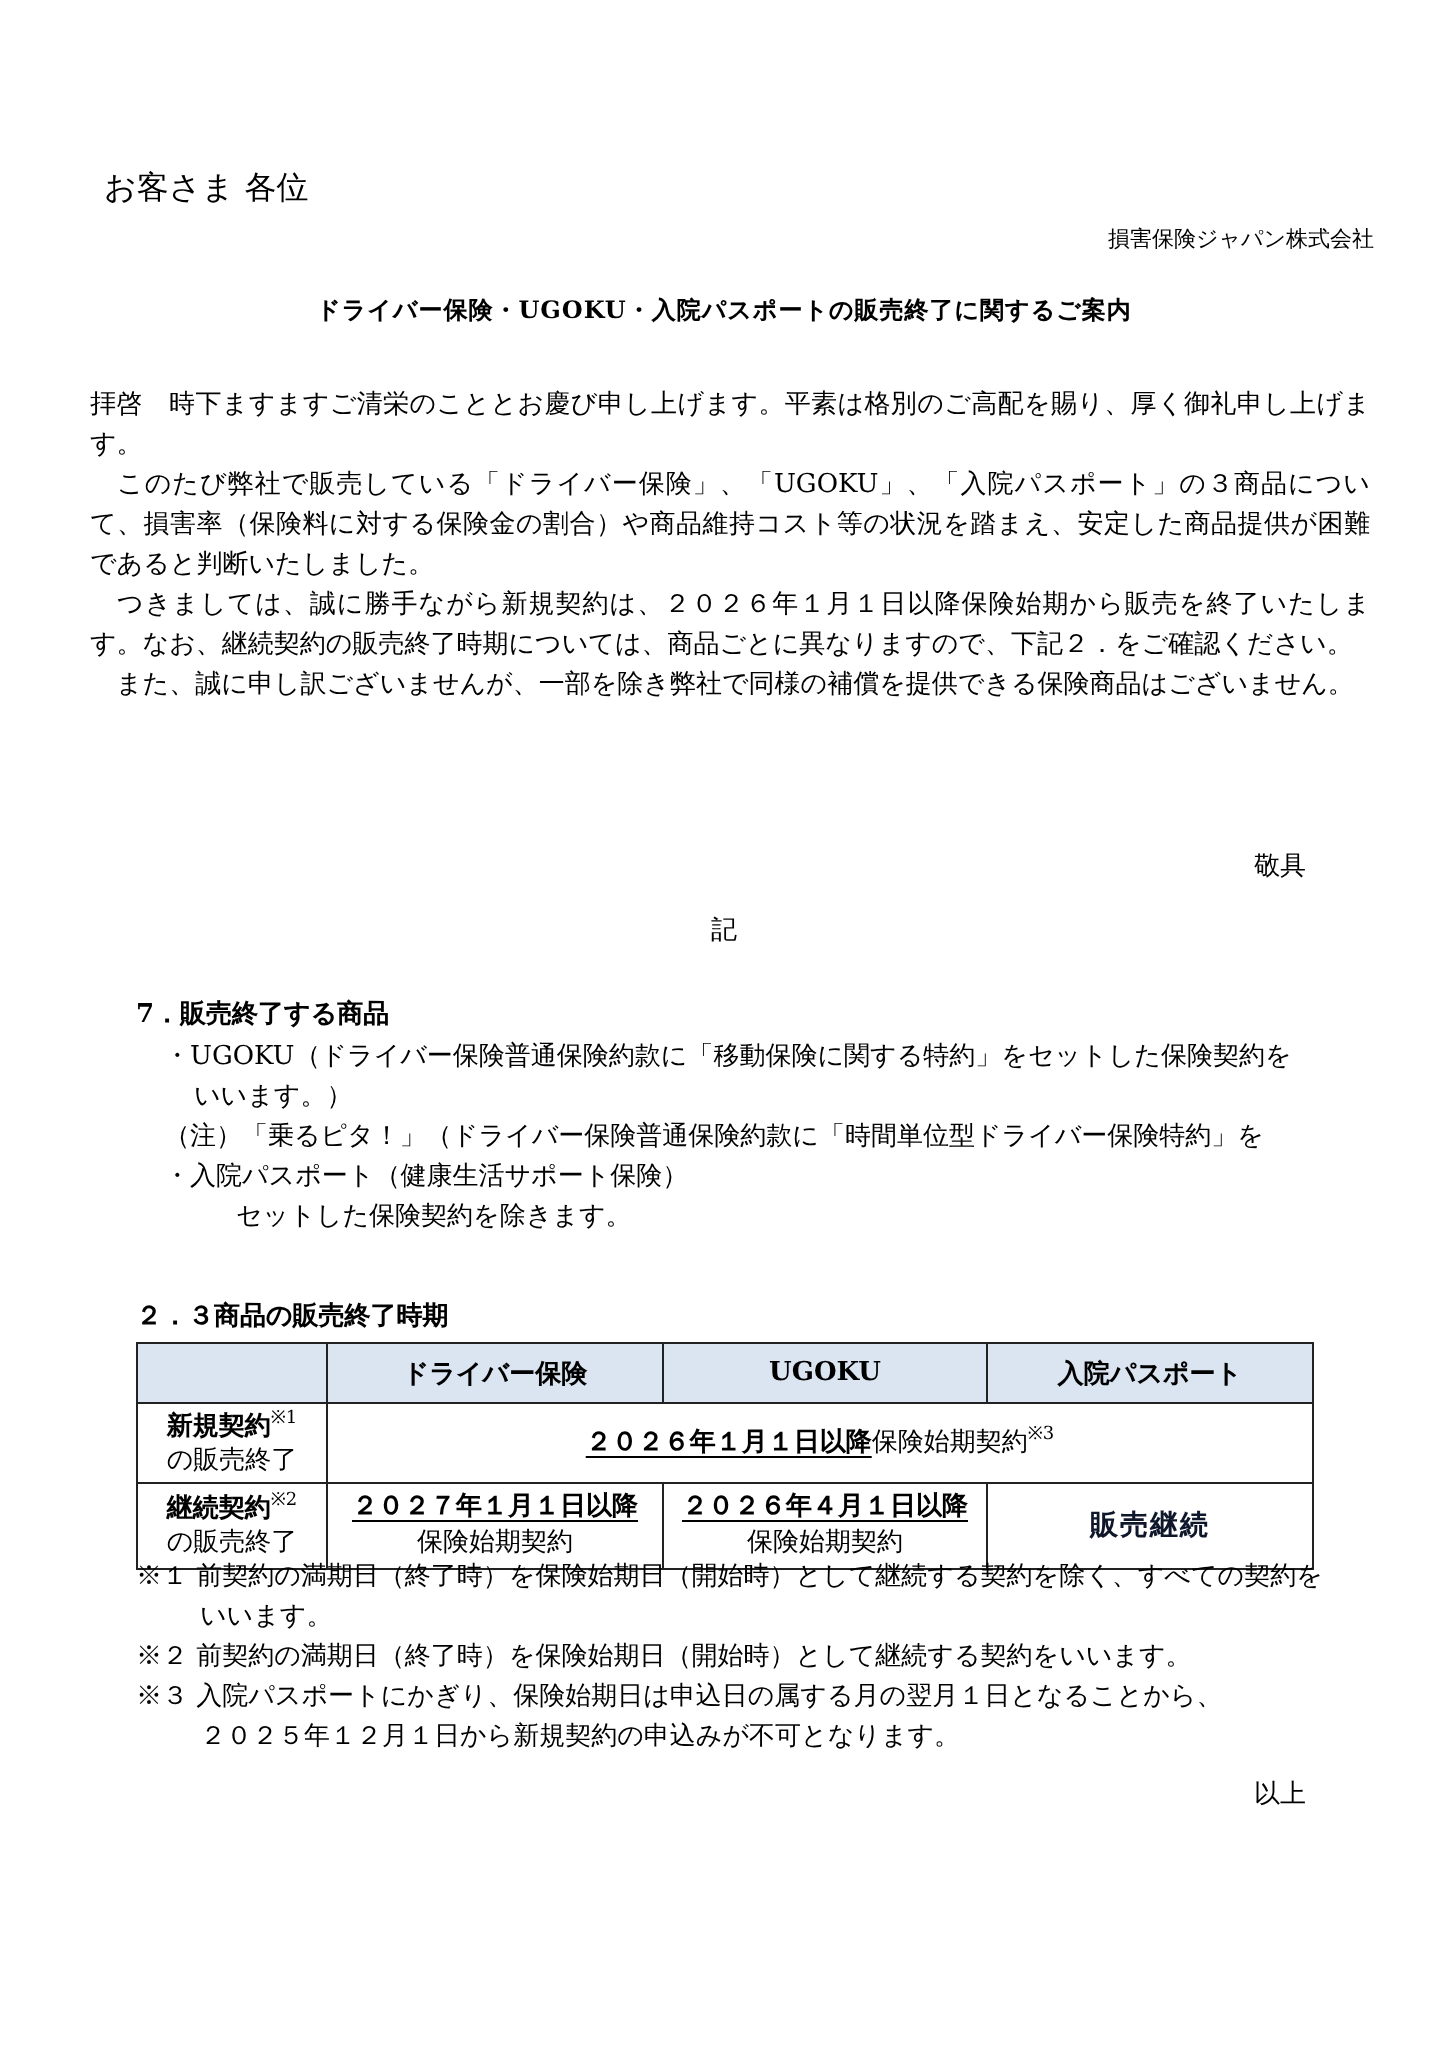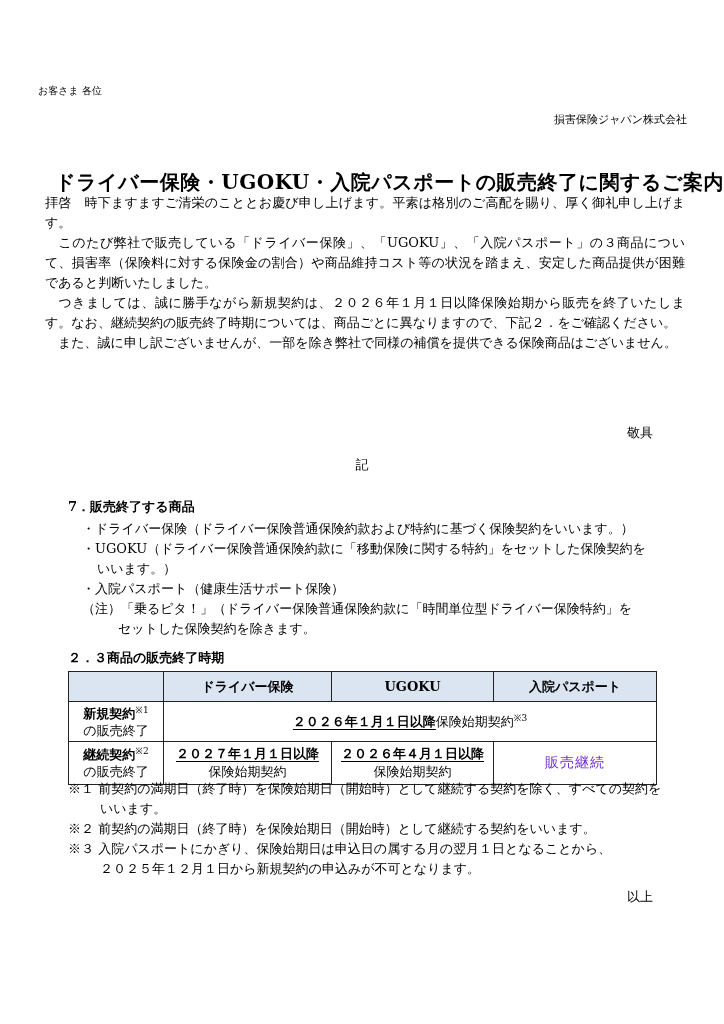--- a/index.html
+++ b/index.html
@@ -10,23 +10,23 @@
     margin: 0 auto;
     background: #ffffff;
     font-family: "DejaVu Serif", "Liberation Serif", serif;
     color: #000000;
     font-size: 13px;
     overflow: hidden;
   }
   .abs { position: absolute; }
   .u { text-decoration: underline; text-underline-offset: 3px; }
 
-  .recipient { left:38px; top:84px; font-size:10px; }
+  .recipient { left:52px; top:84px; font-size:16px; }
   .company   { right:37px; top:112px; font-size:11px; }
-  .doc-title { left:0; right:0; top:147px; text-align:right; font-size:20px; font-weight:bold; letter-spacing:0.5px;margin-top:22px; }
+  .doc-title { left:0; right:0; top:147px; text-align:center; font-size:12px; font-weight:bold; letter-spacing:0.5px; }
 
   .body-block { left:45px; top:193px; width:640px; line-height:20px; text-align:justify; }
   .body-block p { margin:0; }
 
   .keigu { right:71px; top:424px; }
   .ki    { left:0; right:0; top:456px; text-align:center; }
 
   .s1-heading { left:68px; top:498px; font-weight:bold; }
   .s1-lines   { left:45px; top:519px; width:645px; line-height:20px; }
   .ind-bullet   { padding-left:37px; }
@@ -53,21 +53,21 @@
   table.products tr.head-row th {
     background:#dbe5f1; font-weight:bold; height:27px;
   }
   table.products tr.row-new td { height:37px; }
   table.products tr.row-renew td { height:40px; }
   .label-cell { line-height:17px; }
   .label-cell .lbl { font-weight:bold; }
   sup.mark { font-size:9px; vertical-align:super; line-height:0; }
   .date-cell { line-height:18px; }
   .date-cell .u { font-weight:bold; }
-  .continue-cell { color:#6d28d9; font-weight:normal; font-size:14px; letter-spacing:1px; }
+  .continue-cell { color:#0f172a; font-weight:bold; font-size:14px; letter-spacing:1px; }
 
   .footnotes { left:68px; top:779px; width:620px; line-height:20px; }
   .fn-indent { padding-left:32px; }
 
   .ijou { right:71px; top:888px; }
 </style>
 </head>
 <body>
 
 <div class="page">
@@ -81,25 +81,24 @@
     <p>　このたび弊社で販売している「ドライバー保険」、「UGOKU」、「入院パスポート」の３商品について、損害率（保険料に対する保険金の割合）や商品維持コスト等の状況を踏まえ、安定した商品提供が困難であると判断いたしました。</p>
     <p>　つきましては、誠に勝手ながら新規契約は、２０２６年１月１日以降保険始期から販売を終了いたします。なお、継続契約の販売終了時期については、商品ごとに異なりますので、下記２．をご確認ください。</p>
     <p>　また、誠に申し訳ございませんが、一部を除き弊社で同様の補償を提供できる保険商品はございません。</p>
   </div>
 
   <div class="abs keigu">敬具</div>
   <div class="abs ki">記</div>
 
   <div class="abs s1-heading">7．販売終了する商品</div>
   <div class="abs s1-lines">
-    <div class="ind-bullet">・ドライバー保険（ドライバー保険普通保険約款および特約に基づく保険契約をいいます。）</div>
     <div class="ind-bullet">・UGOKU（ドライバー保険普通保険約款に「移動保険に関する特約」をセットした保険契約を</div>
     <div class="ind-wrap">いいます。）</div>
+    <div class="ind-bullet">（注）「乗るピタ！」（ドライバー保険普通保険約款に「時間単位型ドライバー保険特約」を</div>
     <div class="ind-bullet">・入院パスポート（健康生活サポート保険）</div>
-    <div class="ind-bullet">（注）「乗るピタ！」（ドライバー保険普通保険約款に「時間単位型ドライバー保険特約」を</div>
     <div class="ind-notewrap">セットした保険契約を除きます。</div>
   </div>
 
   <div class="abs s2-heading">２．３商品の販売終了時期</div>
 
   <table class="products">
     <colgroup>
         <col class="c0">
         <col class="c1">
         <col class="c2">

